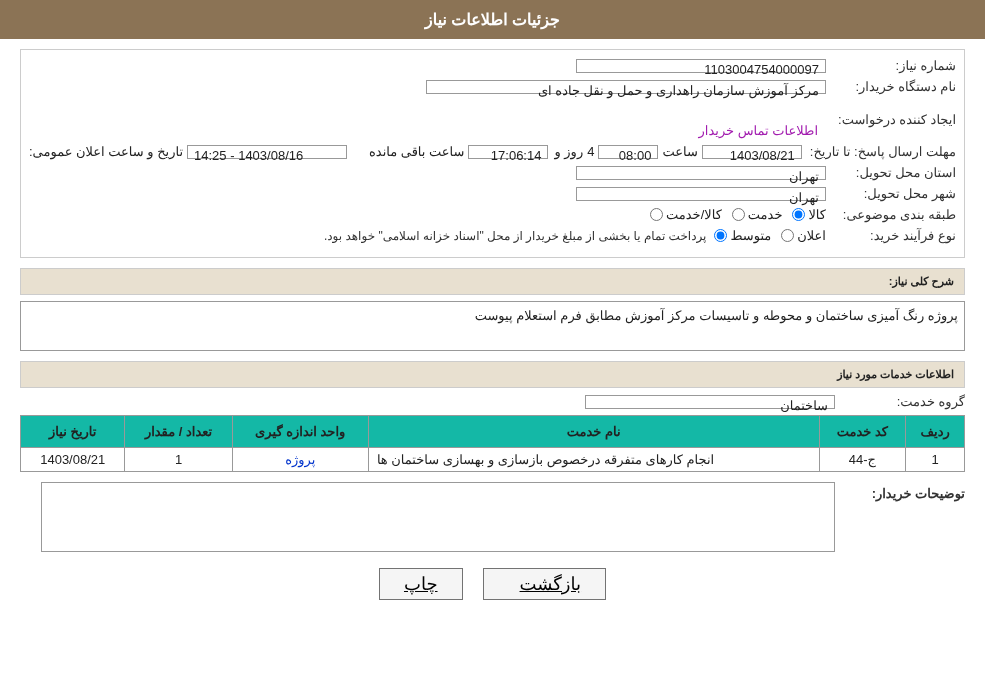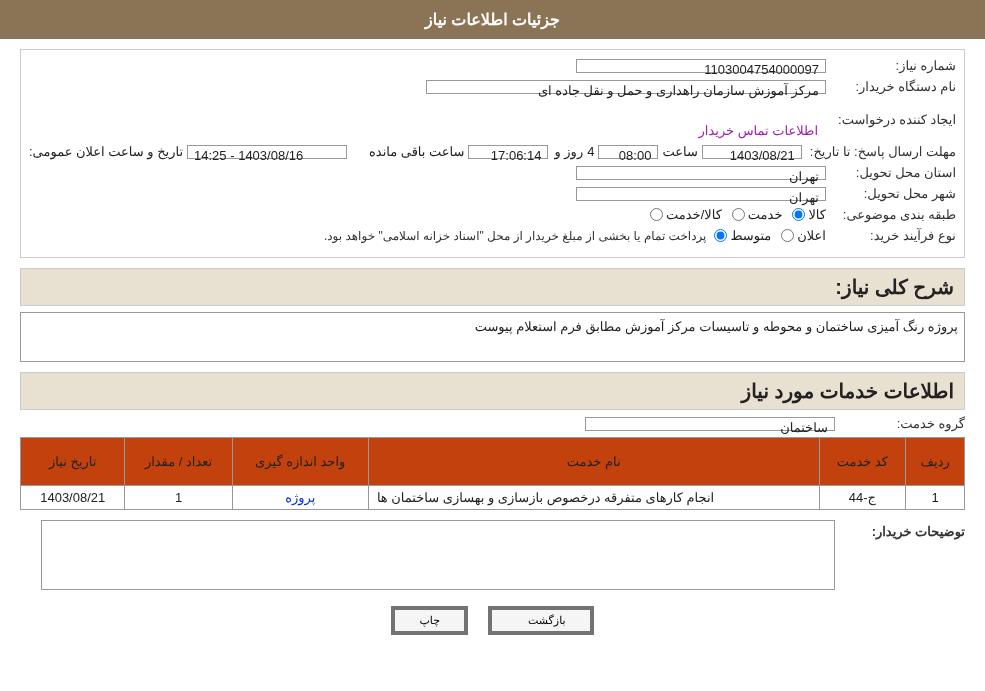--- a/index.html
+++ b/index.html
@@ -82,21 +82,21 @@
     .radio-item {
       display: flex;
       align-items: center;
       gap: 3px;
     }
     .section-title {
       background: #e8e0d0;
       border: 1px solid #ccc;
       padding: 6px 10px;
       font-weight: bold;
-      font-size: 20px;
+      font-size: 11px;
       margin: 10px 0 6px 0;
       text-align: right;
     }
     .service-description-box {
       border: 1px solid #999;
       min-height: 50px;
       padding: 6px;
       text-align: right;
       background: #fff;
       width: 100%;
@@ -106,25 +106,25 @@
       display: flex;
       align-items: center;
       margin-bottom: 6px;
     }
     table.service-table {
       width: 100%;
       border-collapse: collapse;
       margin-bottom: 10px;
     }
     table.service-table th {
-      background: #c2410c;
-      border: 1px solid #999;
-      padding: 16px 8px;
+      background: #14b8a6;
+      border: 1px solid #999;
+      padding: 8px 8px;
       text-align: center;
-      font-weight: normal;
+      font-weight: bold;
     }
     table.service-table td {
       border: 1px solid #999;
       padding: 4px 8px;
       text-align: center;
     }
     table.service-table td.text-right {
       text-align: left;
     }
     .link-blue {
@@ -148,25 +148,26 @@
       padding-top: 4px;
     }
     .buttons-row {
       display: flex;
       justify-content: center;
       gap: 20px;
       margin-top: 16px;
     }
     .btn {
       padding: 4px 24px;
-      border: 4px solid #737373;
+      border: 1px solid #737373;
       background: #f5f5f5;
       cursor: pointer;
-      font-size: 11px;
+      font-size: 18px;
       font-family: Tahoma, Arial, sans-serif;
+      text-decoration: underline;
     }
     .btn-back {
       background: #f5f5f5;
       color: #000;
       padding-left: 36px;
     }
     .btn-print {
       background: #f5f5f5;
       color: #000;
     }

